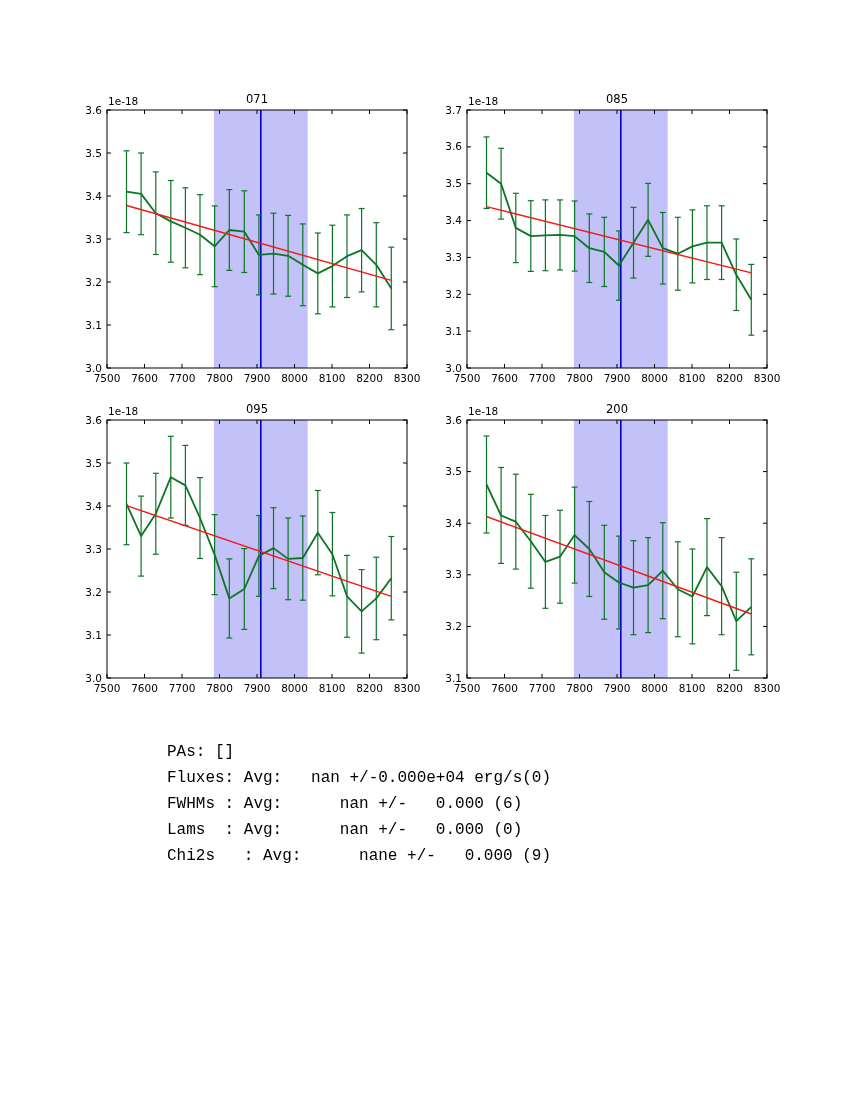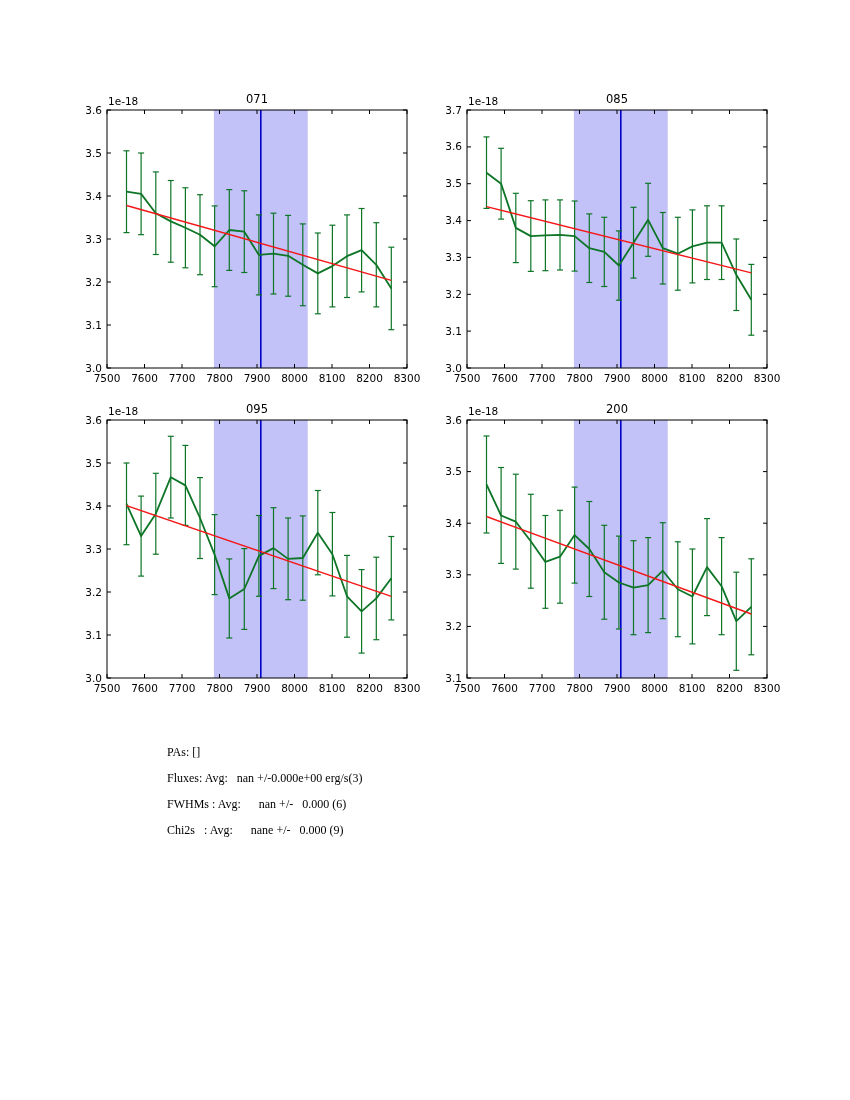--- a/index.html
+++ b/index.html
@@ -8,22 +8,22 @@
     font-family:"DejaVu Sans","Liberation Sans",sans-serif;color:#000;
   }
   .canvas{position:absolute;left:0;top:0;width:850px;height:1100px;background:#ffffff;}
   .plot{position:absolute;width:370px;height:312px;}
   #plot-0{left:60px;top:85px;}
   #plot-1{left:420px;top:85px;}
   #plot-2{left:60px;top:395px;}
   #plot-3{left:420px;top:395px;}
   .stats{position:absolute;left:167px;top:739px;}
   .stat-line{
-    white-space:pre;font-size:12px;line-height:26px;height:26px;color:#000;
-    font-family:Liberation Serif, serif;
+    white-space:pre;font-size:16px;line-height:26px;height:26px;color:#000;
+    font-family:Liberation Mono, monospace;
   }
   svg text{font-family:"DejaVu Sans","Liberation Sans",sans-serif;fill:#000;}
 </style>
 </head>
 <body>
 
 <div class="canvas">
   <div class="plot" id="plot-0"><svg width="370" height="312" viewBox="0 0 370 312">
         <rect x="153.9" y="25" width="93.8" height="258" fill="#c2c2f8"></rect>
         <line x1="200.8" y1="25" x2="200.8" y2="283" stroke="#0000cc" stroke-width="1.6"></line>
@@ -492,17 +492,18 @@
           <line x1="47" y1="25.0" x2="51" y2="25.0" stroke="#000000" stroke-width="1"></line>
           <line x1="347" y1="25.0" x2="343" y2="25.0" stroke="#000000" stroke-width="1"></line>
           <text x="42" y="28.5" font-size="10.5" text-anchor="end">3.6</text>
         </g>
         <text x="197" y="18" font-size="11.5" text-anchor="middle">200</text>
         <text x="48" y="20" font-size="10.5" text-anchor="start">1e-18</text>
       </svg></div>
 
   <div class="stats">
     <div class="stat-line">PAs: []</div>
-    <div class="stat-line">Fluxes: Avg:   nan +/-0.000e+00 erg/s(3)</div>
+    <div class="stat-line">Fluxes: Avg:   nan +/-0.000e+04 erg/s(0)</div>
     <div class="stat-line">FWHMs : Avg:      nan +/-   0.000 (6)</div>
+    <div class="stat-line">Lams  : Avg:      nan +/-   0.000 (0)</div>
     <div class="stat-line">Chi2s   : Avg:      nane +/-   0.000 (9)</div>
   </div>
 </div>
 
 </body></html>

